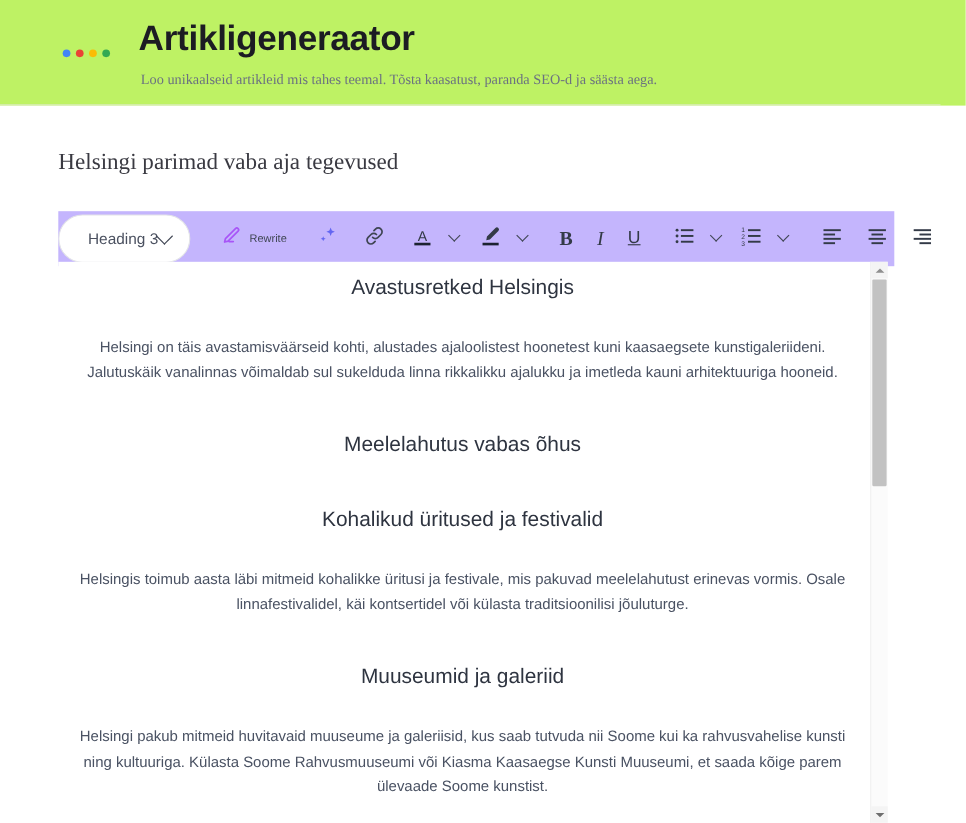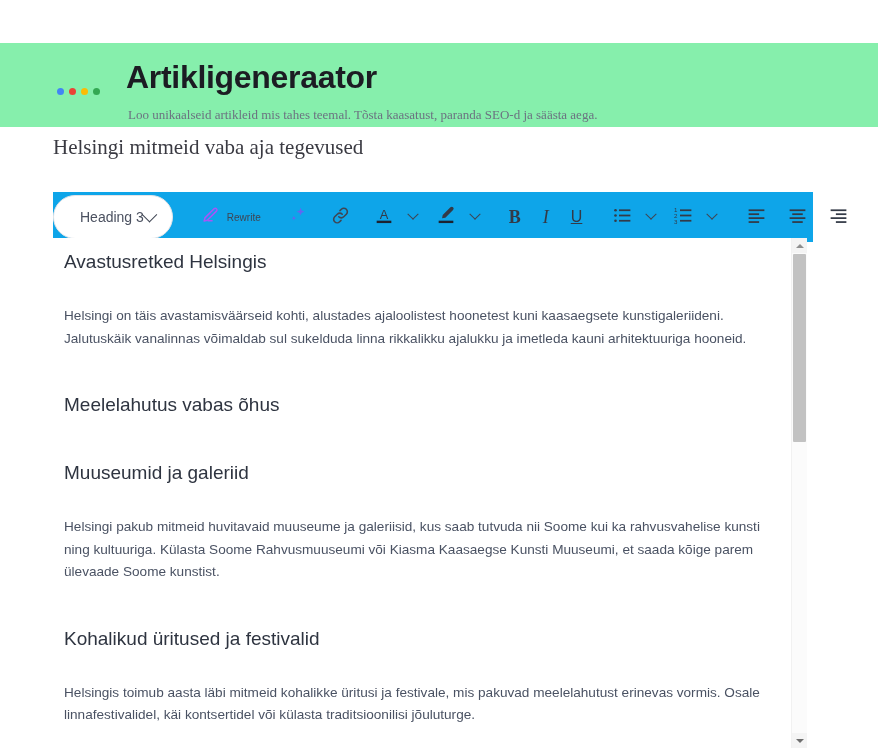--- a/index.html
+++ b/index.html
@@ -10,24 +10,23 @@
     height: 748px;
     overflow: hidden;
     background: #ffffff;
     font-family: "Liberation Sans", sans-serif;
   }
 
   
   #app-header {
     position: relative;
     width: 878px;
-    height: 84px;
-    background: #86efac;
+    height: 96px;
+    background: #bef264;
     overflow: hidden;
-    margin-top: 43px;
   }
   #header-rule {
     position: absolute;
     left: 0;
     top: 95px;
     width: 855px;
     height: 1px;
     background: #e8e8ea;
   }
   #logo-dots {
@@ -82,21 +81,21 @@
 
   
   #editor-toolbar {
     position: absolute;
     left: 53px;
     top: 192px;
     width: 760px;
     height: 50px;
     display: flex;
     align-items: center;
-    background: #0ea5e9;
+    background: #c4b5fd;
   }
   #heading-select {
     width: 172px;
     height: 44px;
     border: 1px solid #e3e4e8;
     border-radius: 22px;
     background: #ffffff;
     display: flex;
     align-items: center;
     padding: 0 17px 0 26px;
@@ -170,21 +169,21 @@
     line-height: 26px;
     padding-top: 14px;
   }
   .section-para {
     font-size: 13.6px;
     color: #4a5263;
     line-height: 22.5px;
     margin: 30px 0 0 0;
     max-width: 722px;
   }
-  .section-block { margin-bottom: 28px; }
+  .section-block { margin-bottom: 28px; text-align: center; }
   .section-block:first-child .section-heading { padding-top: 11px; }
 
   
   #editor-scrollbar {
     position: absolute;
     left: 791px;
     top: 238px;
     width: 16px;
     height: 510px;
     background: #fbfbfb;
@@ -232,21 +231,21 @@
     <span class="logo-dot" style="background:#fbbc05"></span>
     <span class="logo-dot" style="background:#34a853"></span>
   </div>
 
   <div id="header-title">Artikligeneraator</div>
   <div id="header-subtitle">Loo unikaalseid artikleid mis tahes teemal. Tõsta kaasatust, paranda SEO-d ja säästa aega.</div>
 
   <div id="header-rule"></div>
 </div>
 
-<div id="doc-title">Helsingi mitmeid vaba aja tegevused</div>
+<div id="doc-title">Helsingi parimad vaba aja tegevused</div>
 
 <div id="editor-toolbar">
 
   <div id="heading-select">
     <span id="heading-select-label">Heading 3</span>
     <span class="chev"></span>
   </div>
 
   <div id="rewrite-button">
     <span>
@@ -373,27 +372,27 @@
   <div class="section-block">
     <h3 class="section-heading">Avastusretked Helsingis</h3>
     <p class="section-para">Helsingi on täis avastamisväärseid kohti, alustades ajaloolistest hoonetest kuni kaasaegsete kunstigaleriideni. Jalutuskäik vanalinnas võimaldab sul sukelduda linna rikkalikku ajalukku ja imetleda kauni arhitektuuriga hooneid.</p>
   </div>
 
   <div class="section-block">
     <h3 class="section-heading">Meelelahutus vabas õhus</h3>
   </div>
 
   <div class="section-block">
+    <h3 class="section-heading">Kohalikud üritused ja festivalid</h3>
+    <p class="section-para">Helsingis toimub aasta läbi mitmeid kohalikke üritusi ja festivale, mis pakuvad meelelahutust erinevas vormis. Osale linnafestivalidel, käi kontsertidel või külasta traditsioonilisi jõuluturge.</p>
+  </div>
+
+  <div class="section-block">
     <h3 class="section-heading">Muuseumid ja galeriid</h3>
     <p class="section-para">Helsingi pakub mitmeid huvitavaid muuseume ja galeriisid, kus saab tutvuda nii Soome kui ka rahvusvahelise kunsti ning kultuuriga. Külasta Soome Rahvusmuuseumi või Kiasma Kaasaegse Kunsti Muuseumi, et saada kõige parem ülevaade Soome kunstist.</p>
-  </div>
-
-  <div class="section-block">
-    <h3 class="section-heading">Kohalikud üritused ja festivalid</h3>
-    <p class="section-para">Helsingis toimub aasta läbi mitmeid kohalikke üritusi ja festivale, mis pakuvad meelelahutust erinevas vormis. Osale linnafestivalidel, käi kontsertidel või külasta traditsioonilisi jõuluturge.</p>
   </div>
 
 </div>
 
 <div id="editor-scrollbar">
   <div id="scroll-up-arrow">
     <span class="arrow-tri arrow-up"></span>
   </div>
   <div id="scroll-thumb"></div>
   <div id="scroll-down-arrow">

